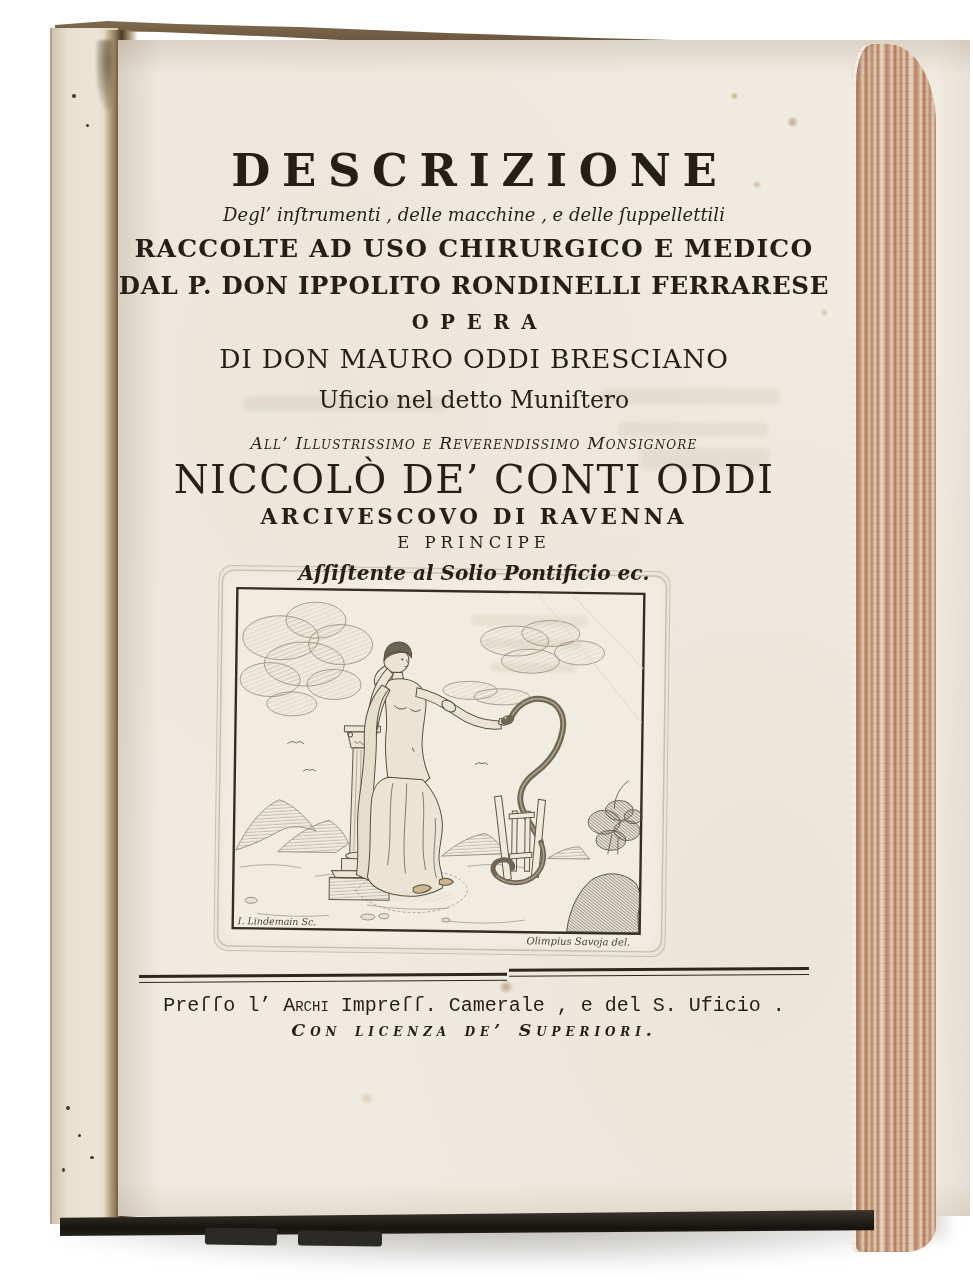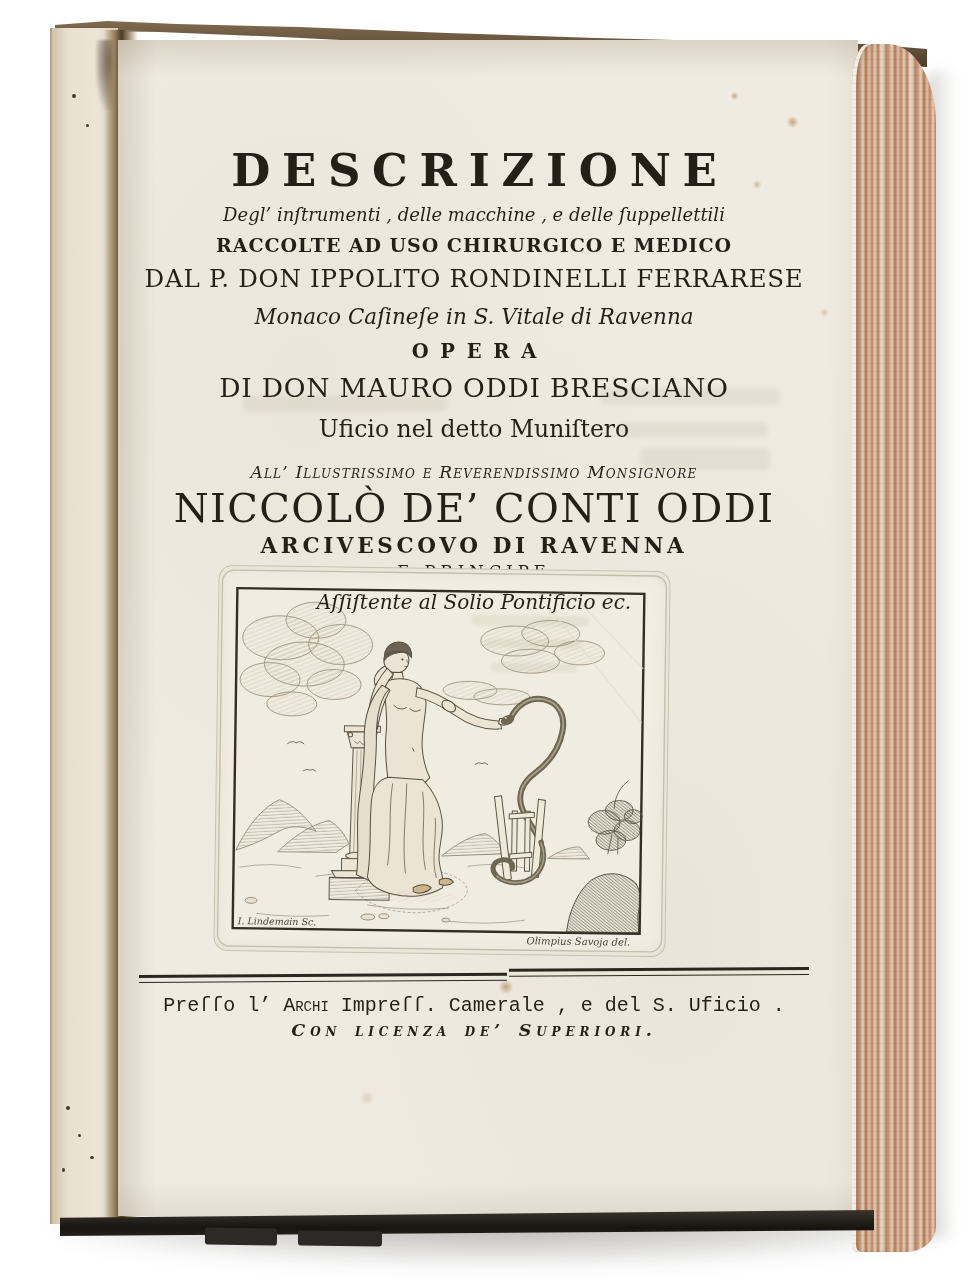--- a/index.html
+++ b/index.html
@@ -22,21 +22,21 @@
   .left-sliver{position:absolute;left:50px;top:28px;width:68px;height:1196px;
     background:linear-gradient(90deg,#cfc3ab 0%,#e9e1d0 25%,#ece4d4 70%,#d6c9b2 100%);
     border-left:2px solid #b3a288;}
   .speck{position:absolute;border-radius:50%;background:#43392a;}
   .endband{position:absolute;left:96px;top:40px;width:30px;height:70px;
     background:radial-gradient(ellipse at 50% 30%,rgba(60,48,32,.8),rgba(60,48,32,.25) 60%,rgba(60,48,32,0) 80%);
     filter:blur(1px);}
   .gutter{position:absolute;left:104px;top:30px;width:34px;height:1192px;
     background:linear-gradient(90deg,rgba(120,100,70,0) 0%,#9a845f 30%,#4a3b26 52%,#8d7a5b 68%,rgba(230,222,205,0) 100%);}
 
-  .page{position:absolute;left:118px;top:40px;width:740px;height:1176px;
+  .page{position:absolute;left:118px;top:40px;width:852px;height:1176px;
     background-color:#f0ebe1;
     background-image:
       linear-gradient(180deg,rgba(105,86,58,.16),rgba(105,86,58,0) 3%),
       linear-gradient(0deg,rgba(105,86,58,.10),rgba(105,86,58,0) 3%),
       linear-gradient(90deg,rgba(110,92,62,.18),rgba(110,92,62,0) 5%,rgba(110,92,62,0) 96%,rgba(110,92,62,.07) 100%),
       radial-gradient(ellipse at 25% 30%,rgba(142,118,82,.05),rgba(142,118,82,0) 45%),
       radial-gradient(ellipse at 75% 75%,rgba(142,118,82,.06),rgba(142,118,82,0) 50%);}
 
   .fore-edge{position:absolute;left:852px;top:44px;width:84px;height:1208px;
     border-top-right-radius:48px 80px;border-top-left-radius:16px 40px;
@@ -58,31 +58,31 @@
   .spot{position:absolute;border-radius:50%;
     background:radial-gradient(circle,rgba(153,112,56,.55),rgba(153,112,56,0) 70%);}
   .verso{position:absolute;background:#8f8468;opacity:.11;filter:blur(2px);border-radius:6px;}
 
   
   .textcol{position:absolute;left:0;width:712px;text-align:center;color:#261f18;}
   .titleblock{top:104px;}
   .l{white-space:nowrap;}
   .t-title{font-size:45px;font-weight:bold;letter-spacing:.26em;margin-left:.26em;}
   .t-sub{font-size:18px;font-style:italic;margin-top:7px;}
-  .t-racc{font-size:19px;font-weight:bold;letter-spacing:.05em;margin-top:9px;}
-  .t-dal{font-size:24.5px;font-weight:normal;letter-spacing:.03em;margin-top:8px;}
+  .t-racc{font-size:25px;font-weight:bold;letter-spacing:.05em;margin-top:9px;}
+  .t-dal{font-size:24.5px;font-weight:bold;letter-spacing:.03em;margin-top:8px;}
   .t-monaco{font-size:21.5px;font-style:italic;margin-top:11px;}
   .t-opera{font-size:19.5px;font-weight:bold;letter-spacing:.6em;margin-left:.6em;margin-top:11px;}
   .t-didon{font-size:26.5px;letter-spacing:.03em;margin-top:9px;}
   .t-lettore{font-size:23.5px;margin-top:12px;}
   .t-salut{font-size:17px;font-style:italic;font-variant:small-caps;letter-spacing:.07em;margin-top:19px;}
   .t-name{font-size:40px;letter-spacing:.035em;margin-top:3px;}
   .t-arciv{font-size:21.5px;font-weight:bold;letter-spacing:.17em;margin-top:2px;}
   .t-princ{font-size:16.5px;letter-spacing:.3em;margin-top:4px;}
-  .t-assist{font-size:20px;font-style:italic;font-weight:normal;margin-top:9px;position:relative;z-index:3;}
+  .t-assist{font-size:20px;font-style:italic;font-weight:bold;margin-top:9px;position:relative;z-index:3;}
 
   .imprintblock{top:882px;}
   .t-faenza{font-size:26px;font-weight:bold;letter-spacing:.17em;}
   .t-faenza .year-rest{font-variant:small-caps;font-size:25px;letter-spacing:.06em;}
   .rule{margin-top:14px;white-space:nowrap;transform:rotate(-.35deg);}
   .rule .seg{display:inline-block;height:8px;border-top:3px solid #2b261f;border-bottom:1.5px solid #2b261f;vertical-align:middle;}
   .rule .seg1{width:368px;}
   .rule .seg2{width:300px;transform:translateY(-4px);margin-left:2px;}
   .t-presso{font-size:20px;margin-top:9px;font-family:Liberation Mono, monospace;}
   .t-presso .sc{font-variant:small-caps;}
@@ -127,21 +127,20 @@
     <div class="spot" style="left:612px;top:52px;width:9px;height:8px;"></div>
     <div class="spot" style="left:634px;top:140px;width:10px;height:9px;opacity:.7;"></div>
     <div class="spot" style="left:702px;top:268px;width:9px;height:9px;opacity:.6;"></div>
     <div class="spot" style="left:240px;top:1052px;width:18px;height:12px;opacity:.4;"></div>
 
     <div class="textcol titleblock">
       <div class="l t-title">DESCRIZIONE</div>
       <div class="l t-sub">Degl’ inſtrumenti , delle macchine , e delle ſuppellettili</div>
       <div class="l t-racc">RACCOLTE AD USO CHIRURGICO E MEDICO</div>
       <div class="l t-dal">DAL P. DON IPPOLITO RONDINELLI FERRARESE</div>
-      <div class="l t-monaco">Monaco Caſineſe in S. Vitale di Ravenna</div>
       <div class="l t-opera">OPERA</div>
       <div class="l t-didon">DI DON MAURO ODDI BRESCIANO</div>
       <div class="l t-lettore">Uficio nel detto Muniſtero</div>
       <div class="l t-salut">All’ Illustrissimo e Reverendissimo Monsignore</div>
       <div class="l t-name">NICCOLÒ DE’ CONTI ODDI</div>
       <div class="l t-arciv">ARCIVESCOVO DI RAVENNA</div>
       <div class="l t-princ">E PRINCIPE</div>
       <div class="l t-assist">Aſſiſtente al Solio Pontificio ec.</div>
     </div>
 

